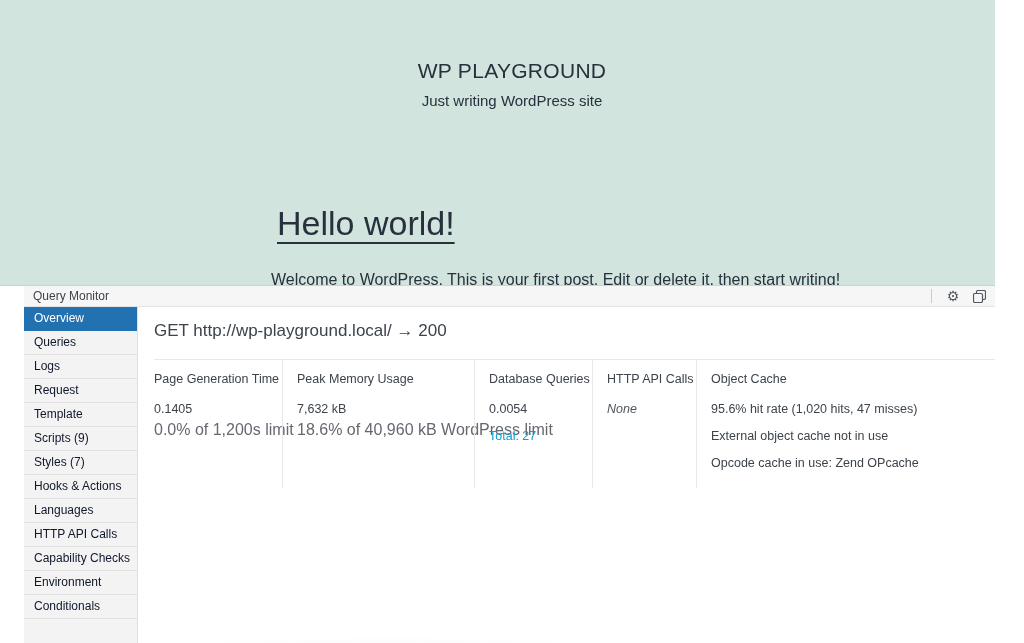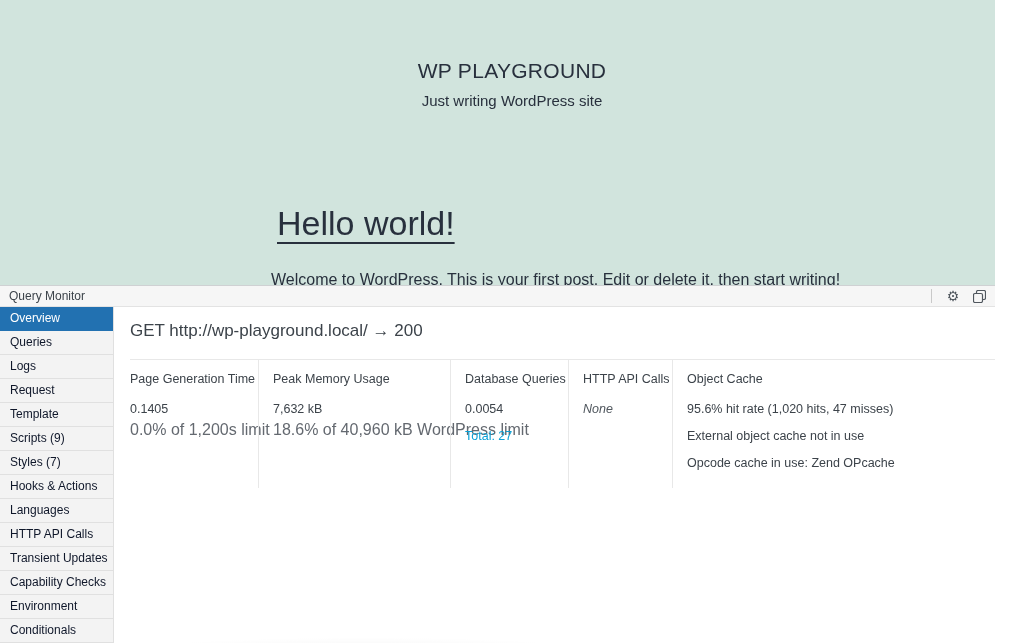--- a/index.html
+++ b/index.html
@@ -28,21 +28,21 @@
     cursor: pointer;
   }
   .post-excerpt {
     position: absolute; top: 271px; left: 271px; width: 640px;
     font-size: 16px; color: #28303d; white-space: nowrap;
   }
 
   
   .qm {
     position: absolute; top: 285px; left: 0; width: 1024px; height: 358px;
-    background: #fff; border-top: 1px solid #cfd1d3; font-size: 12.5px; color: #3c434a;
+    background: #fff; border-top: 1px solid #cfd1d3; font-size: 12.5px; color: #3c434a; padding-left: 24px;
   }
   .qm-titlebar {
     height: 21px; background: #f6f6f6; border-bottom: 1px solid #e3e3e3;
     display: flex; align-items: center; justify-content: space-between;
     padding: 0 8px 0 9px;
   }
   .qm-title { font-size: 12px; color: #3c434a; }
   .qm-actions { display: flex; align-items: center; gap: 6px; height: 100%; }
   .qm-sep { width: 1px; height: 14px; background: #c9c9c9; margin-right: 5px; }
   .qm-iconbtn {
@@ -132,21 +132,20 @@
         <div class="qm-tab selected">Overview</div>
         <div class="qm-tab">Queries</div>
         <div class="qm-tab">Logs</div>
         <div class="qm-tab">Request</div>
         <div class="qm-tab">Template</div>
         <div class="qm-tab">Scripts (9)</div>
         <div class="qm-tab">Styles (7)</div>
         <div class="qm-tab">Hooks &amp; Actions</div>
         <div class="qm-tab">Languages</div>
         <div class="qm-tab">HTTP API Calls</div>
-        <div class="qm-tab">Transient Updates</div>
         <div class="qm-tab">Capability Checks</div>
         <div class="qm-tab">Environment</div>
         <div class="qm-tab">Conditionals</div>
       </div>
 
       <div class="qm-content">
         <div class="qm-request">GET http://wp-playground.local/ → 200</div>
         <hr class="qm-hr">
 
         <div class="qm-overview">

